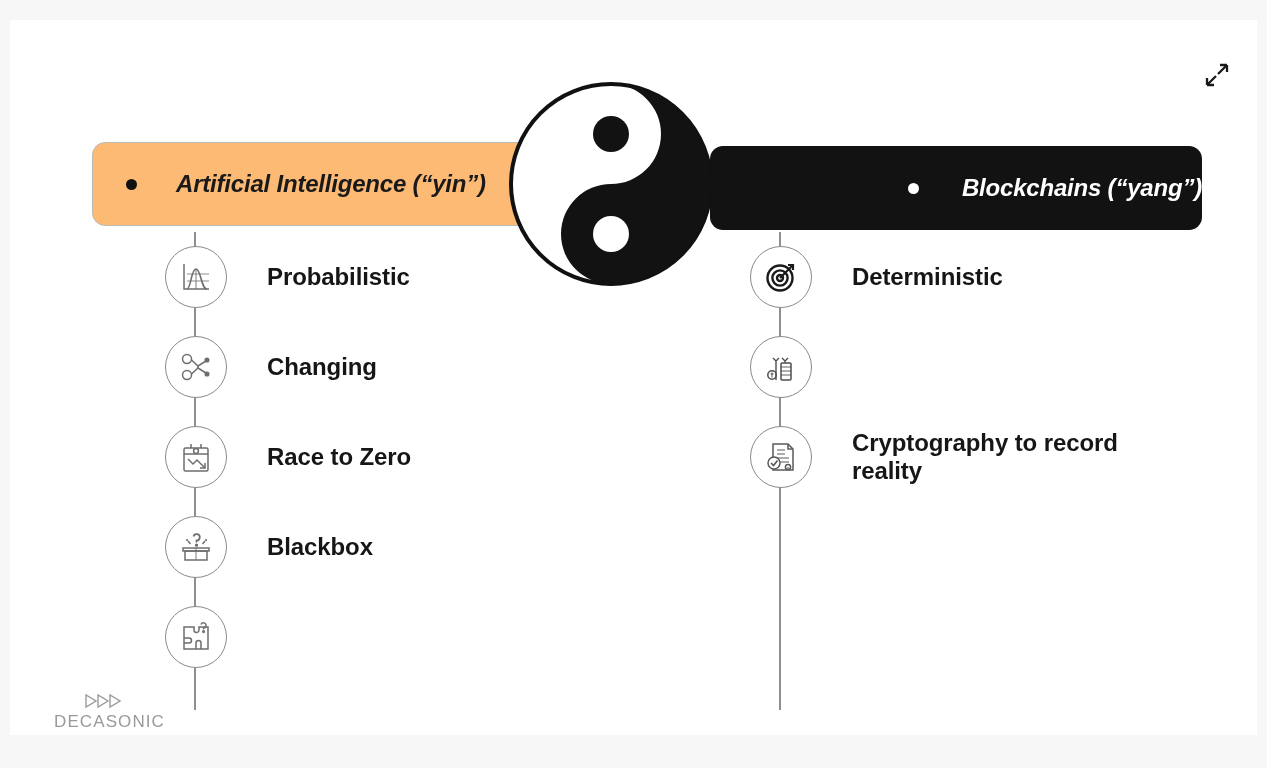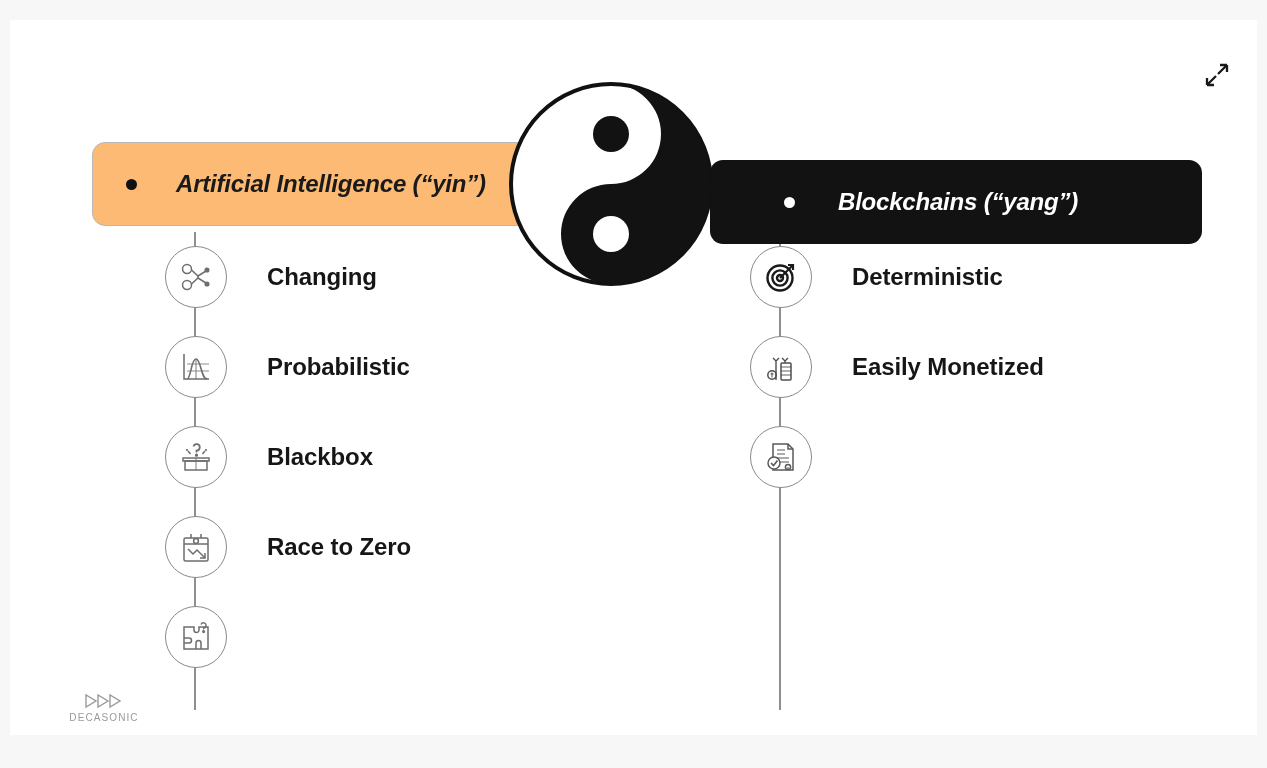--- a/index.html
+++ b/index.html
@@ -51,24 +51,25 @@
   #header-left {
     left: 82px;
     top: 122px;
     width: 460px;
     background: #fdba74;
     border: 1.5px solid #b9b9b9;
     z-index: 3;
   }
   #header-right {
     left: 700px;
-    top: 140px;
+    top: 126px;
     width: 492px;
     background: #121212;
     z-index: 2;
+    justify-content: flex-end;
   }
   .hdr-bullet {
     width: 11px;
     height: 11px;
     border-radius: 50%;
     flex: 0 0 auto;
   }
   #header-left .hdr-bullet { background: #111; margin-left: 33px; }
   #header-right .hdr-bullet { background: #fff; margin-left: 74px; }
 
@@ -146,21 +147,21 @@
   
   #logo {
     position: absolute;
     left: 44px;
     top: 672px;
     text-align: center;
     width: 100px;
   }
   #logo-mark { display: block; margin: 0 auto 2px auto; }
   #logo-text {
-    font-size: 10px;
+    font-size: 17px;
     letter-spacing: 1.1px;
     color: #9a9a9a;
     font-weight: normal;
   }
 </style>
 </head>
 <body>
 
 <div id="viewport">
   <div id="card">
@@ -192,20 +193,34 @@
                  A50 50 0 0 1 106 106
                  A50 50 0 0 0 106 6 Z" fill="#121212"></path>
 
         <circle cx="106" cy="56" r="18" fill="#121212"></circle>
         <circle cx="106" cy="156" r="18" fill="#ffffff"></circle>
       </svg>
     </div>
 
     <div class="column" id="column-left">
       <div class="spine"></div>
+
+      <div class="row">
+        <div class="icon-circle">
+          <svg width="36" height="36" viewBox="0 0 36 36">
+            <g stroke="#6e6e6e" stroke-width="1.5" fill="none">
+              <path d="M6 5 L6 30 L31 30"></path>
+              <path d="M9 30 C13 30 13 10 18 10 C23 10 23 30 29 30" stroke-width="1.6"></path>
+              <path d="M9 22 L31 22 M9 15 L31 15" stroke-width="0.8"></path>
+              <path d="M18 10 L18 30" stroke-width="0.9"></path>
+            </g>
+          </svg>
+        </div>
+        <div class="row-label">Probabilistic</div>
+      </div>
 
       <div class="row">
         <div class="icon-circle">
           <svg width="36" height="36" viewBox="0 0 36 36">
             <g stroke="#6e6e6e" stroke-width="1.5" fill="none">
               <circle cx="9" cy="10" r="4.5"></circle>
               <circle cx="9" cy="26" r="4.5"></circle>
               <path d="M13.5 11 L20 17 L28 12 M13.5 25 L20 19 L28 24"></path>
               <path d="M20 17 L20 19"></path>
               <circle cx="29" cy="11" r="1.8" fill="#6e6e6e"></circle>
@@ -213,28 +228,30 @@
             </g>
           </svg>
         </div>
         <div class="row-label">Changing</div>
       </div>
 
       <div class="row">
         <div class="icon-circle">
           <svg width="36" height="36" viewBox="0 0 36 36">
             <g stroke="#6e6e6e" stroke-width="1.5" fill="none">
-              <path d="M6 5 L6 30 L31 30"></path>
-              <path d="M9 30 C13 30 13 10 18 10 C23 10 23 30 29 30" stroke-width="1.6"></path>
-              <path d="M9 22 L31 22 M9 15 L31 15" stroke-width="0.8"></path>
-              <path d="M18 10 L18 30" stroke-width="0.9"></path>
-            </g>
-          </svg>
-        </div>
-        <div class="row-label">Probabilistic</div>
+              <rect x="6" y="9" width="24" height="23" rx="1.5"></rect>
+              <path d="M6 15 L30 15"></path>
+              <path d="M13 9 L13 5 M23 9 L23 5"></path>
+              <circle cx="18" cy="12" r="2.4"></circle>
+              <path d="M10 20 L15 25 L19 21 L27 29"></path>
+              <path d="M27 24 L27 29 L22 29"></path>
+            </g>
+          </svg>
+        </div>
+        <div class="row-label">Race to Zero</div>
       </div>
 
       <div class="row">
         <div class="icon-circle">
           <svg width="36" height="36" viewBox="0 0 36 36">
             <g stroke="#6e6e6e" stroke-width="1.5" fill="none">
               <path d="M7 22 L29 22 L29 31 L7 31 Z"></path>
               <path d="M5 19 L31 19 L31 22 L5 22 Z"></path>
               <path d="M18 19 L18 31" stroke-width="0.9"></path>
               <path d="M15.5 7.5 A3.2 3.2 0 1 1 18.5 11.5 L18.5 13.5" stroke-width="1.7"></path>
@@ -245,36 +262,20 @@
             </g>
           </svg>
         </div>
         <div class="row-label">Blackbox</div>
       </div>
 
       <div class="row">
         <div class="icon-circle">
           <svg width="36" height="36" viewBox="0 0 36 36">
             <g stroke="#6e6e6e" stroke-width="1.5" fill="none">
-              <rect x="6" y="9" width="24" height="23" rx="1.5"></rect>
-              <path d="M6 15 L30 15"></path>
-              <path d="M13 9 L13 5 M23 9 L23 5"></path>
-              <circle cx="18" cy="12" r="2.4"></circle>
-              <path d="M10 20 L15 25 L19 21 L27 29"></path>
-              <path d="M27 24 L27 29 L22 29"></path>
-            </g>
-          </svg>
-        </div>
-        <div class="row-label">Race to Zero</div>
-      </div>
-
-      <div class="row">
-        <div class="icon-circle">
-          <svg width="36" height="36" viewBox="0 0 36 36">
-            <g stroke="#6e6e6e" stroke-width="1.5" fill="none">
               <path d="M6 8 L16 8 L16 11 A2.4 2.4 0 0 0 21 11 L21 8 L30 8 L30 30 L6 30 Z"></path>
               <path d="M6 19 L11 19 A2.4 2.4 0 0 1 11 24 L6 24"></path>
               <path d="M18 30 L18 24 A2.4 2.4 0 0 1 23 24 L23 30"></path>
               <path d="M23 5.5 A2.6 2.6 0 1 1 25.6 9 L25.6 10.6" stroke-width="1.4"></path>
               <circle cx="25.6" cy="12.6" r="0.8" fill="#6e6e6e"></circle>
             </g>
           </svg>
         </div>
       </div>
     </div>
@@ -305,38 +306,38 @@
             <g stroke="#4f4f4f" stroke-width="1.5" fill="none">
               <rect x="18" y="14" width="10" height="17" rx="1"></rect>
               <path d="M18 18 L28 18 M18 22 L28 22 M18 26 L28 26" stroke-width="0.9"></path>
               <path d="M13 12 L13 31 M13 12 L16 9 M13 12 L10 9" stroke-width="1.4"></path>
               <path d="M22 12 L22 14 M22 12 L25 9 M22 12 L19 9" stroke-width="1.4"></path>
               <circle cx="9" cy="26" r="4.2"></circle>
               <path d="M9 23.5 L9 28.5 M7.5 25 L10.5 25" stroke-width="1"></path>
             </g>
           </svg>
         </div>
-        <div class="row-label">Easily Monetized</div>
       </div>
 
       <div class="row">
         <div class="icon-circle">
           <svg width="36" height="36" viewBox="0 0 36 36">
             <g stroke="#5a5a5a" stroke-width="1.5" fill="none">
               <path d="M10 5 L25 5 L30 10 L30 31 L10 31 Z"></path>
               <path d="M25 5 L25 10 L30 10"></path>
               <path d="M14 11 L22 11 M14 15 L22 15" stroke-width="1.2"></path>
               <path d="M14 19 L26 19 M14 23 L26 23" stroke-width="1.2"></path>
               <circle cx="11" cy="24" r="6" fill="#ffffff"></circle>
               <path d="M8 24 L10.5 26.5 L14.5 21.5" stroke-width="1.7"></path>
               <circle cx="25" cy="28" r="2.6"></circle>
               <path d="M25 28 L25 31" stroke-width="1"></path>
             </g>
           </svg>
         </div>
+        <div class="row-label">Cryptography to record reality</div>
       </div>
     </div>
 
     <div id="logo">
       <svg id="logo-mark" width="44" height="18" viewBox="0 0 44 18">
         <g stroke="#9a9a9a" stroke-width="1.4" fill="none">
           <path d="M4 3 L4 15 L14 9 Z"></path>
           <path d="M16 3 L16 15 L26 9 Z"></path>
           <path d="M28 3 L28 15 L38 9 Z"></path>
         </g>

